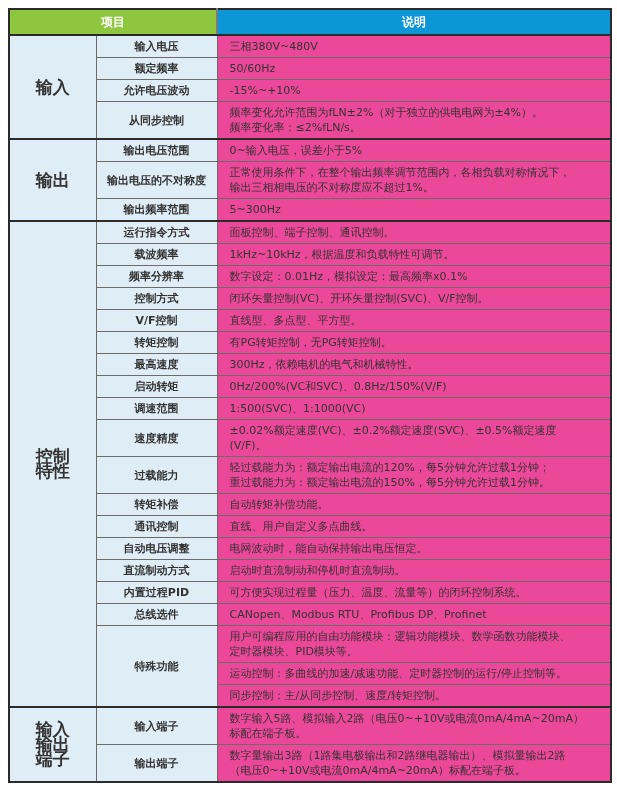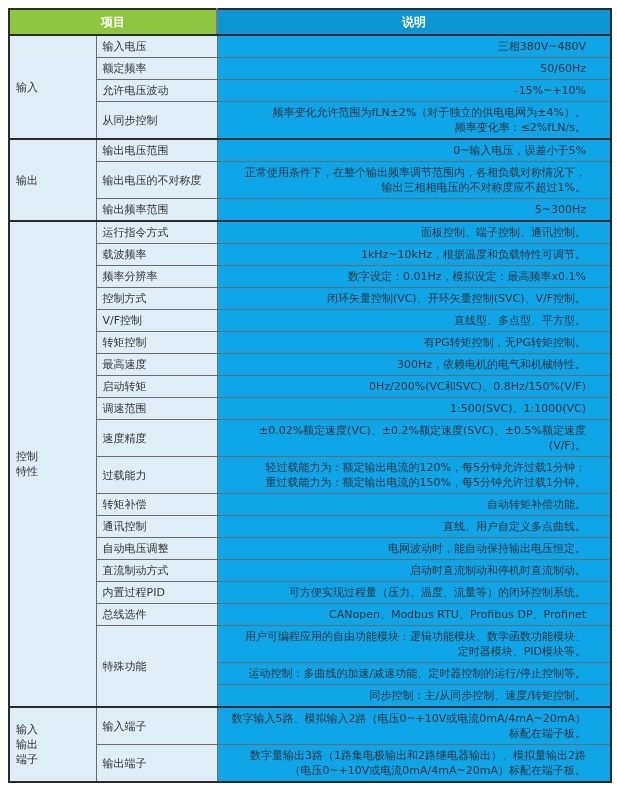--- a/index.html
+++ b/index.html
@@ -43,25 +43,27 @@
     margin-top: 32px;
   }
   td {
     border: 1px solid var(--border-inner, #6b6b6b);
     vertical-align: middle;
     padding: 3px 6px;
     line-height: 15px;
   }
   td.cat, td.item {
     background: var(--cellblue, #DFEDF6);
-  }
-  td.cat { font-size: 11px; }
+    text-align: center;
+    font-weight: bold;
+  }
+  td.cat { font-size: 17px; }
   td.desc {
-    background: #0ea5e9;
-    text-align: right;
+    background: #ec4899;
+    text-align: left;
     padding-left: 12px;
     padding-right: 24px;
   }
   tr.section-start td {
     border-top: 2px solid var(--border-outer, #2b2b2b);
   }
   td.desc .line { white-space: normal; }
 </style>
 </head>
 <body>

